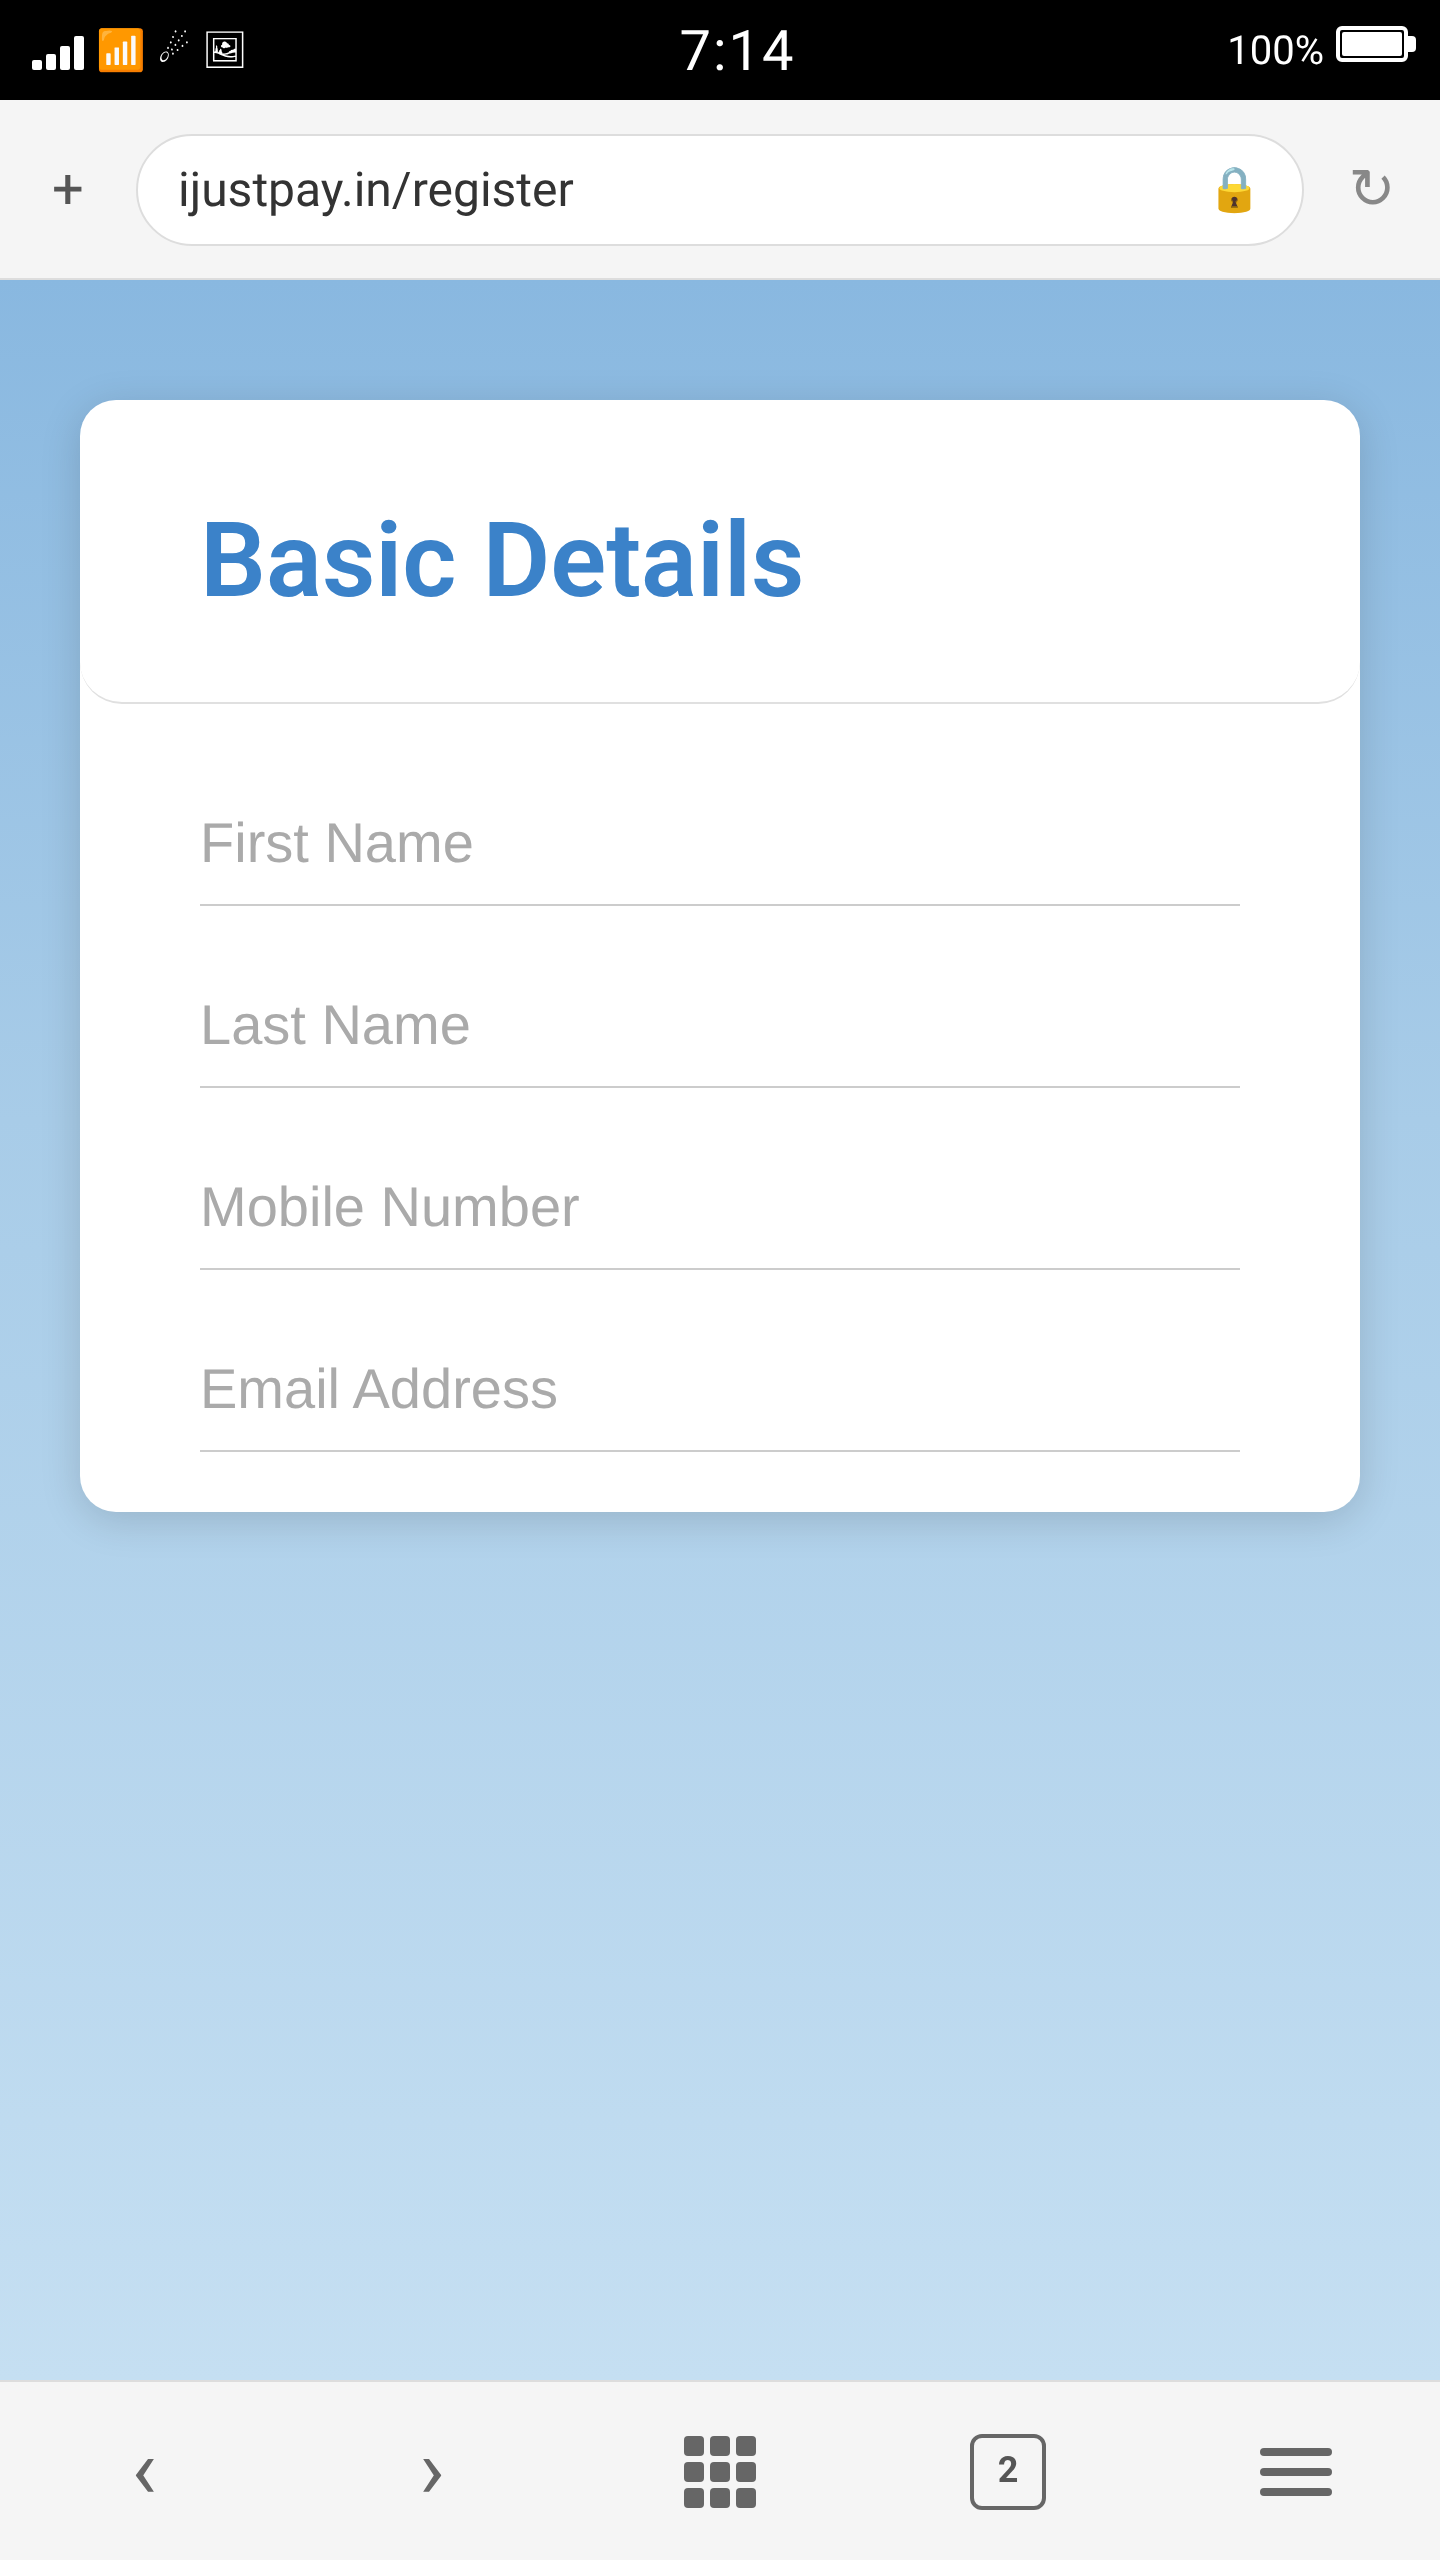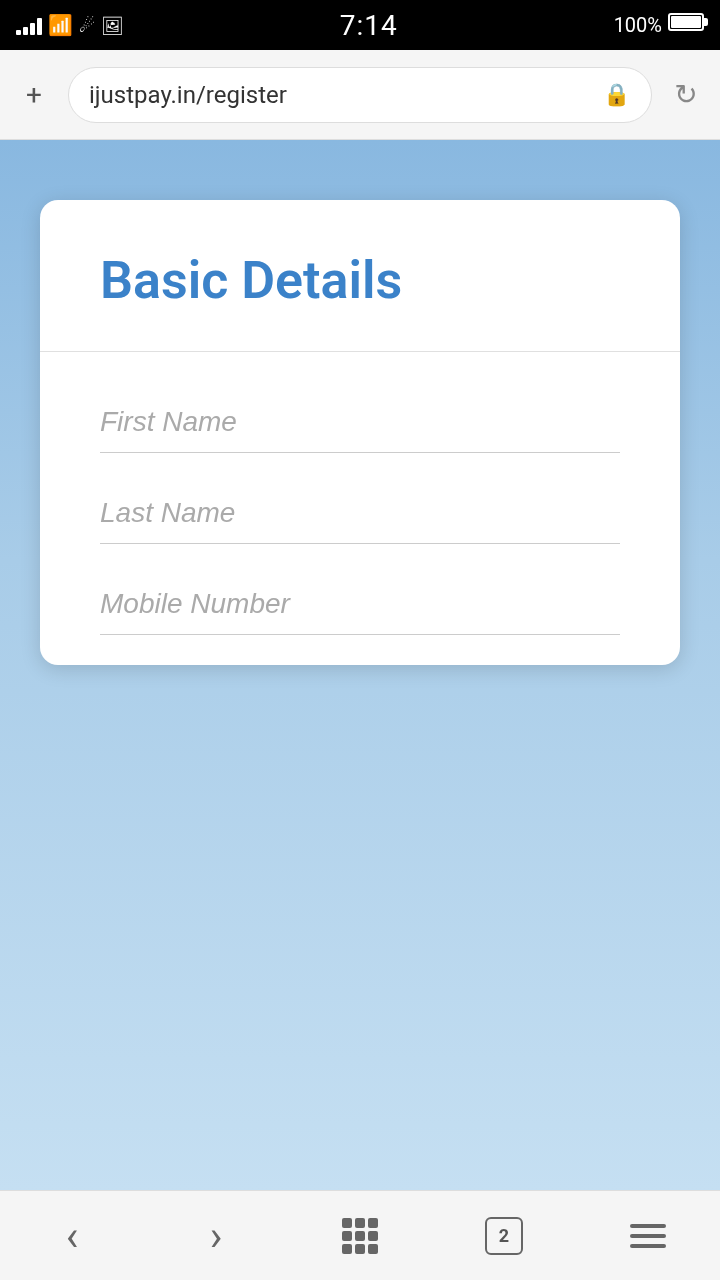--- a/index.html
+++ b/index.html
@@ -182,20 +182,21 @@
       width: 640px;
       background: #fff;
       border-radius: 18px;
       box-shadow: 0 4px 20px rgba(0,0,0,0.15);
       overflow: hidden;
     }
 
     .form-header {
       padding: 50px 60px 40px 60px;
       border-bottom: 1px solid #e0e0e0;
+      border-radius: 21px;
     }
 
     .form-title {
       font-size: 52px;
       font-weight: 600;
       color: #3b82c9;
     }
 
     .form-body {
       padding: 10px 60px 30px 60px;
@@ -207,21 +208,20 @@
 
     .field-input {
       width: 100%;
       border: none;
       outline: none;
       border-bottom: 1.5px solid #ccc;
       padding: 14px 0;
       font-size: 28px;
       color: #333;
       background: transparent;
-      font-style: italic;
     }
 
     .field-input::placeholder {
       color: #aaa;
     }
 
     
     .browser-bottom {
       height: 90px;
       background: #f5f5f5;
@@ -327,20 +327,23 @@
     <div class="form-body">
       <div class="form-field">
         <input class="field-input" type="text" placeholder="First Name" style="">
       </div>
       <div class="form-field">
         <input class="field-input" type="text" placeholder="Last Name" style="">
       </div>
       <div class="form-field">
         <input class="field-input" type="tel" placeholder="Mobile Number" style="">
       </div>
+      <div class="form-field">
+        <input class="field-input" type="email" placeholder="Email Address" style="">
+      </div>
     </div>
   </div>
 </div>
 
 <div class="browser-bottom">
   <div class="bottom-btn">
     <span class="arrow-left"></span>
   </div>
   <div class="bottom-btn">
     <span class="arrow-right"></span>

